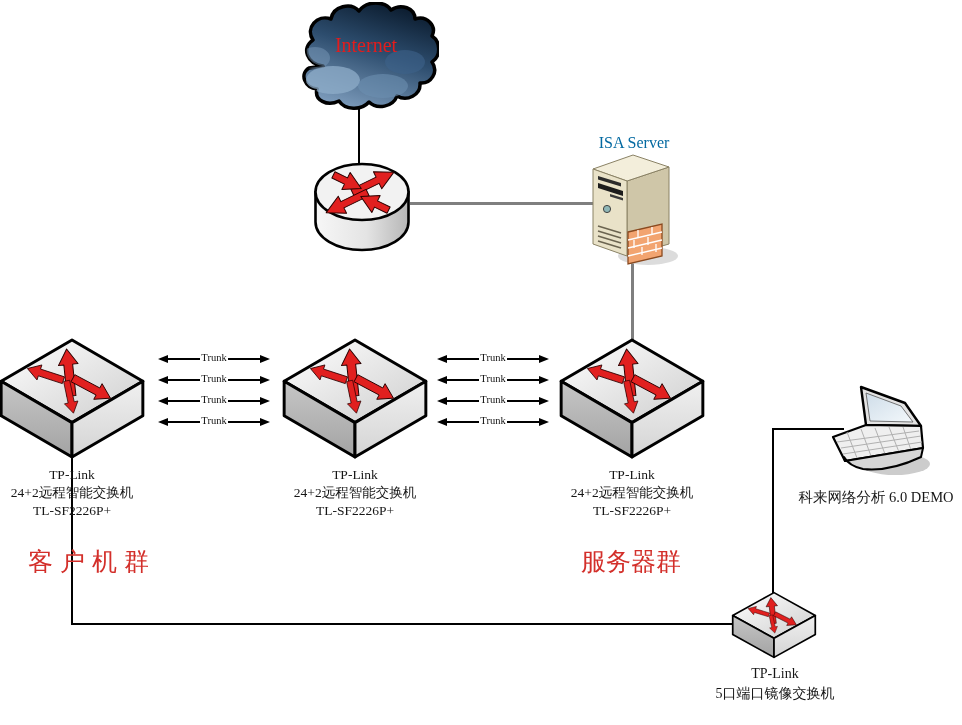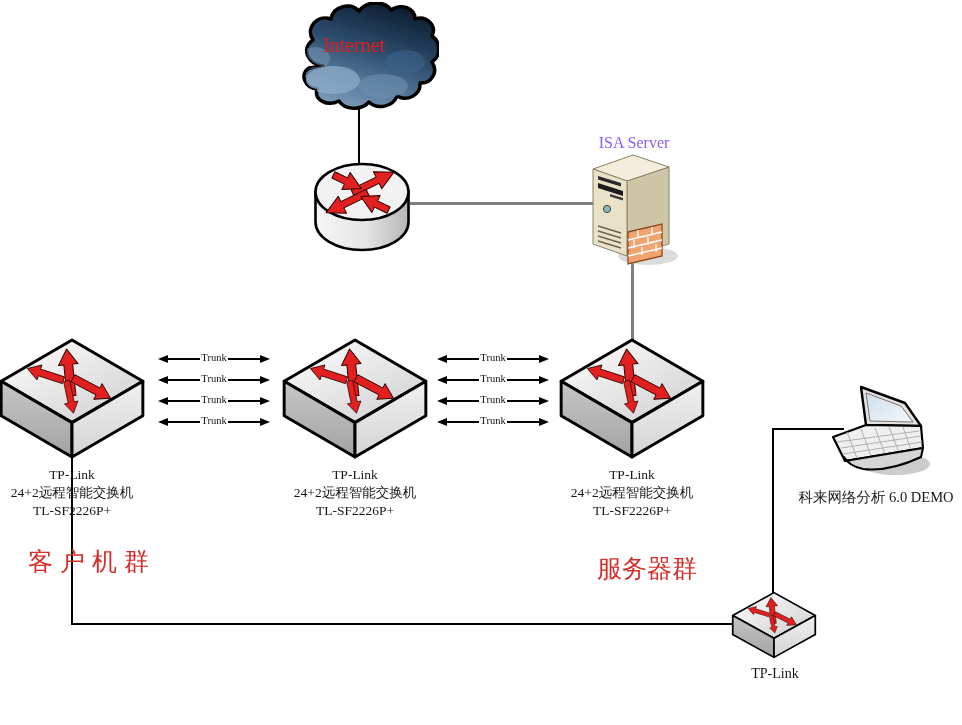--- a/index.html
+++ b/index.html
@@ -11,22 +11,22 @@
   }
   html,body{margin:0;padding:0;background:#fff;}
   .canvas{
     position:relative;width:962px;height:725px;background:#fff;
     font-family:"Liberation Serif","DejaVu Serif",serif;color:#111;overflow:hidden;
   }
   .abs{position:absolute;}
   .line{position:absolute;background:var(--c-connector_black,#000);}
   .gline{position:absolute;background:var(--c-connector_gray,#7f7f7f);}
   .lbl{position:absolute;text-align:center;}
-  .internet-label{left:281px;top:34px;width:146px;font-size:20px;color:var(--c-internet_red,#e31c1c);}
-  .isa-label{left:554px;top:134px;width:160px;font-size:16px;color:#8b5cf6;}
+  .internet-label{left:293px;top:34px;width:146px;font-size:20px;color:var(--c-internet_red,#e31c1c);}
+  .isa-label{left:554px;top:134px;width:160px;font-size:16px;color:#0369a1;}
   .sw-label{width:240px;top:466px;font-size:13.5px;line-height:18px;color:#161616;}
   .caption{width:260px;top:545px;font-size:25px;color:var(--c-caption_red,#d32f2a);}
   .caption.sp{letter-spacing:7px;}
   .laptop-label{left:756px;top:488px;width:240px;font-size:14.5px;color:#161616;}
   .mirror-label{left:655px;top:664px;width:240px;font-size:14px;line-height:19.5px;color:#161616;}
   
   .trunk-row{position:absolute;width:112px;height:13px;display:flex;align-items:center;text-align:right;}
   .trunk-head-l{width:0;height:0;border-top:4.5px solid transparent;border-bottom:4.5px solid transparent;border-right:10px solid #000;}
   .trunk-head-r{width:0;height:0;border-top:4.5px solid transparent;border-bottom:4.5px solid transparent;border-left:10px solid #000;}
   .trunk-line{flex:1;height:2px;background:#000;}
@@ -233,21 +233,21 @@
     <div>24+2远程智能交换机</div>
     <div>TL-SF2226P+</div>
   </div>
   <div class="lbl sw-label" style="left:512px;">
     <div>TP-Link</div>
     <div>24+2远程智能交换机</div>
     <div>TL-SF2226P+</div>
   </div>
 
   <div class="lbl caption sp" style="left:-38px;">客户机群</div>
-  <div class="lbl caption" style="left:517px;margin-top:7px;">服务器群</div>
+  <div class="lbl caption" style="left:501px;">服务器群</div>
 
   <svg class="abs" style="left:817px;top:384px" width="116" height="101" viewBox="0 0 116 101">
     <ellipse cx="78" cy="80" rx="35" ry="11" fill="#cccccc"></ellipse>
 
     <path d="M44,3 L88,19 L104,42 L49,41 Z" fill="#e3e3e3" stroke="#000" stroke-width="2.4" stroke-linejoin="round"></path>
     <path d="M49,9 L84,22 L96,38 L53,37 Z" fill="url(#gScreen)" stroke="#555" stroke-width="0.8"></path>
 
     <path d="M16,53 L49,41 L104,42 L106,64 L28,77 Z" fill="#efefef" stroke="#000" stroke-width="2.2" stroke-linejoin="round"></path>
     <clipPath id="kbClip">
         <path d="M16,53 L49,41 L104,42 L106,64 L28,77 Z"></path>
@@ -265,15 +265,16 @@
 
     <path d="M28,77 L106,64 L104,73 Q72,88 46,85 Q32,82 27,73 Z" fill="#d6d6d6" stroke="#000" stroke-width="2" stroke-linejoin="round"></path>
   </svg>
   <div class="lbl laptop-label">科来网络分析 6.0 DEMO</div>
 
   <svg class="abs" style="left:731px;top:591px" width="86" height="68" viewBox="0 0 150 125" preserveAspectRatio="none">
       <use href="#switchSym"></use>
     </svg>
   <div class="lbl mirror-label">
     <div>TP-Link</div>
+    <div>5口端口镜像交换机</div>
   </div>
 
 </div>
 
 </body></html>

